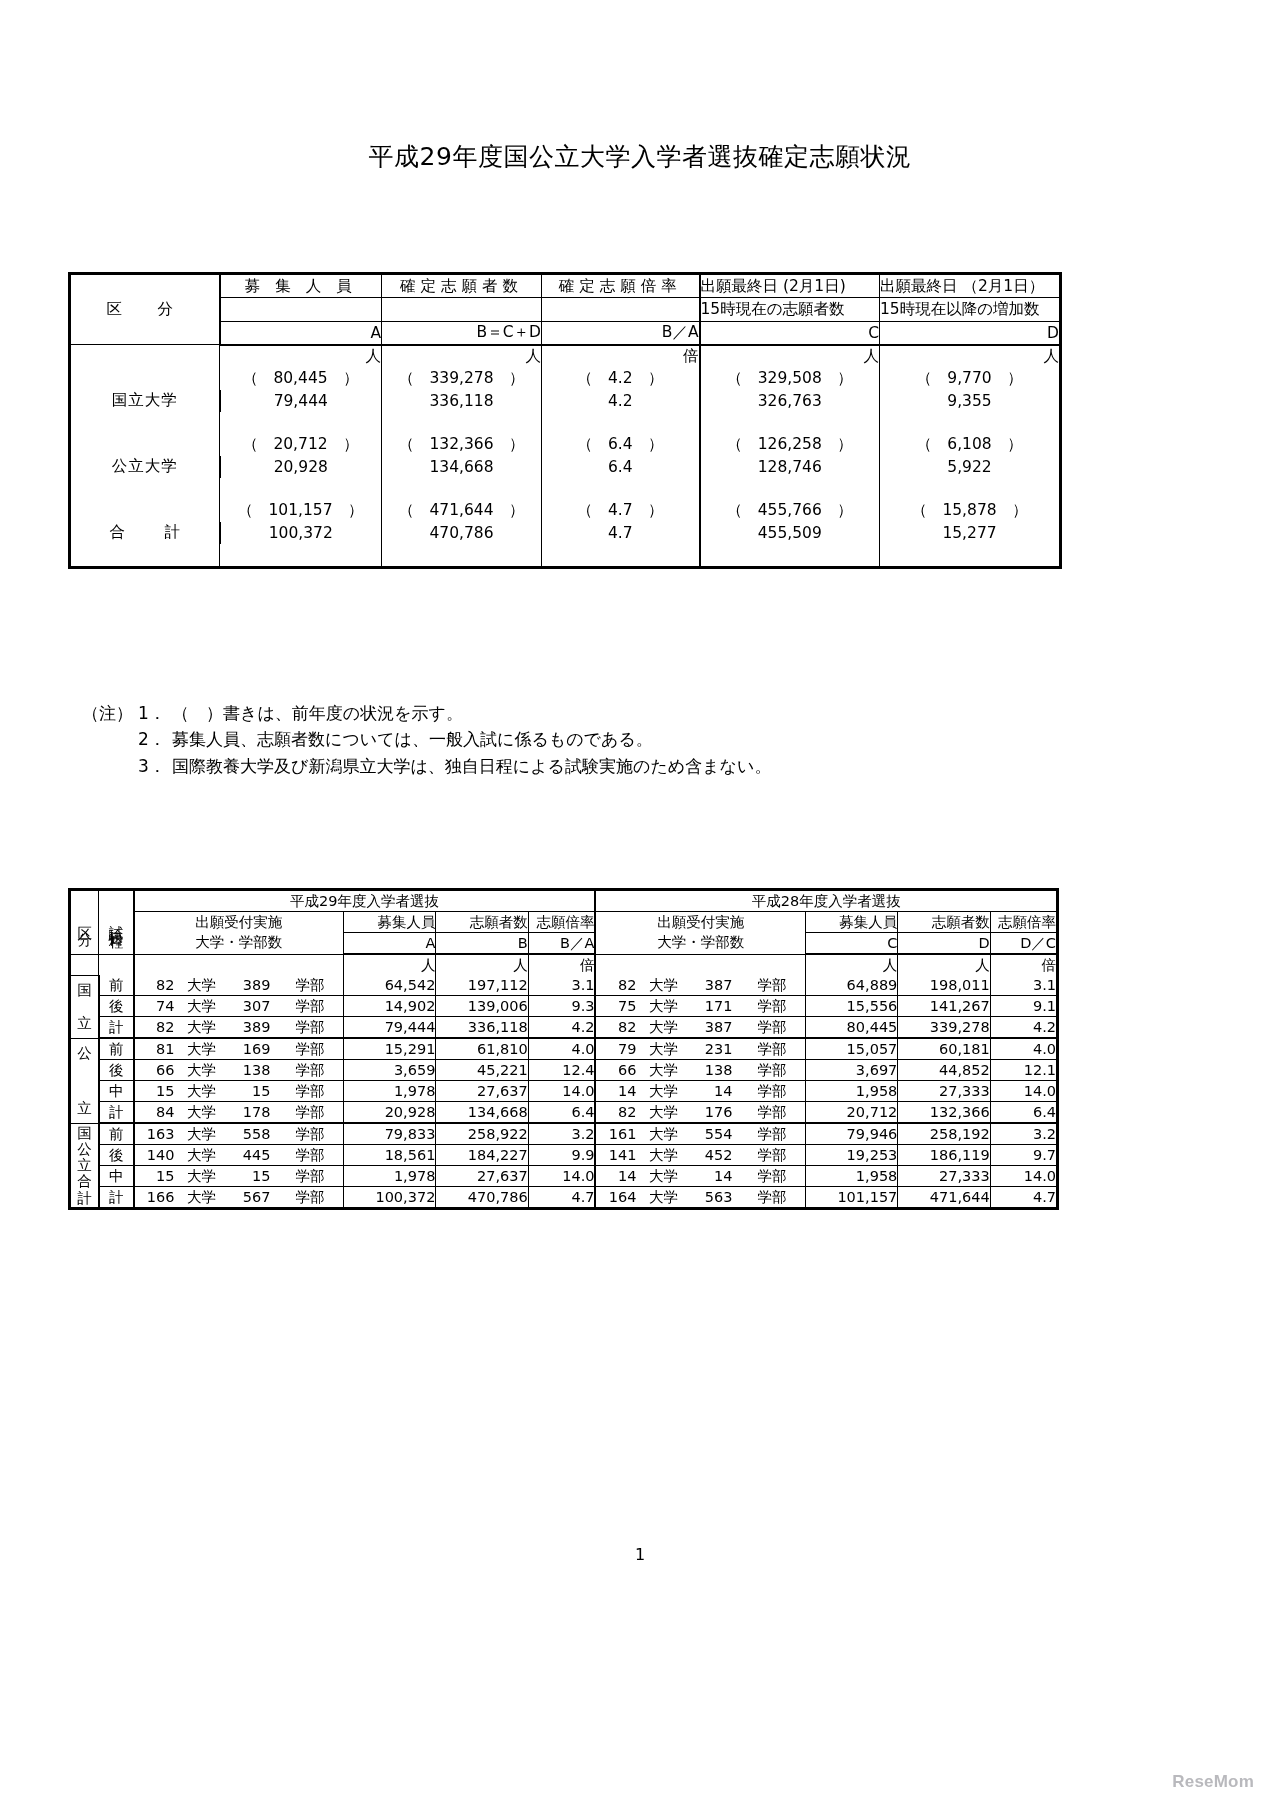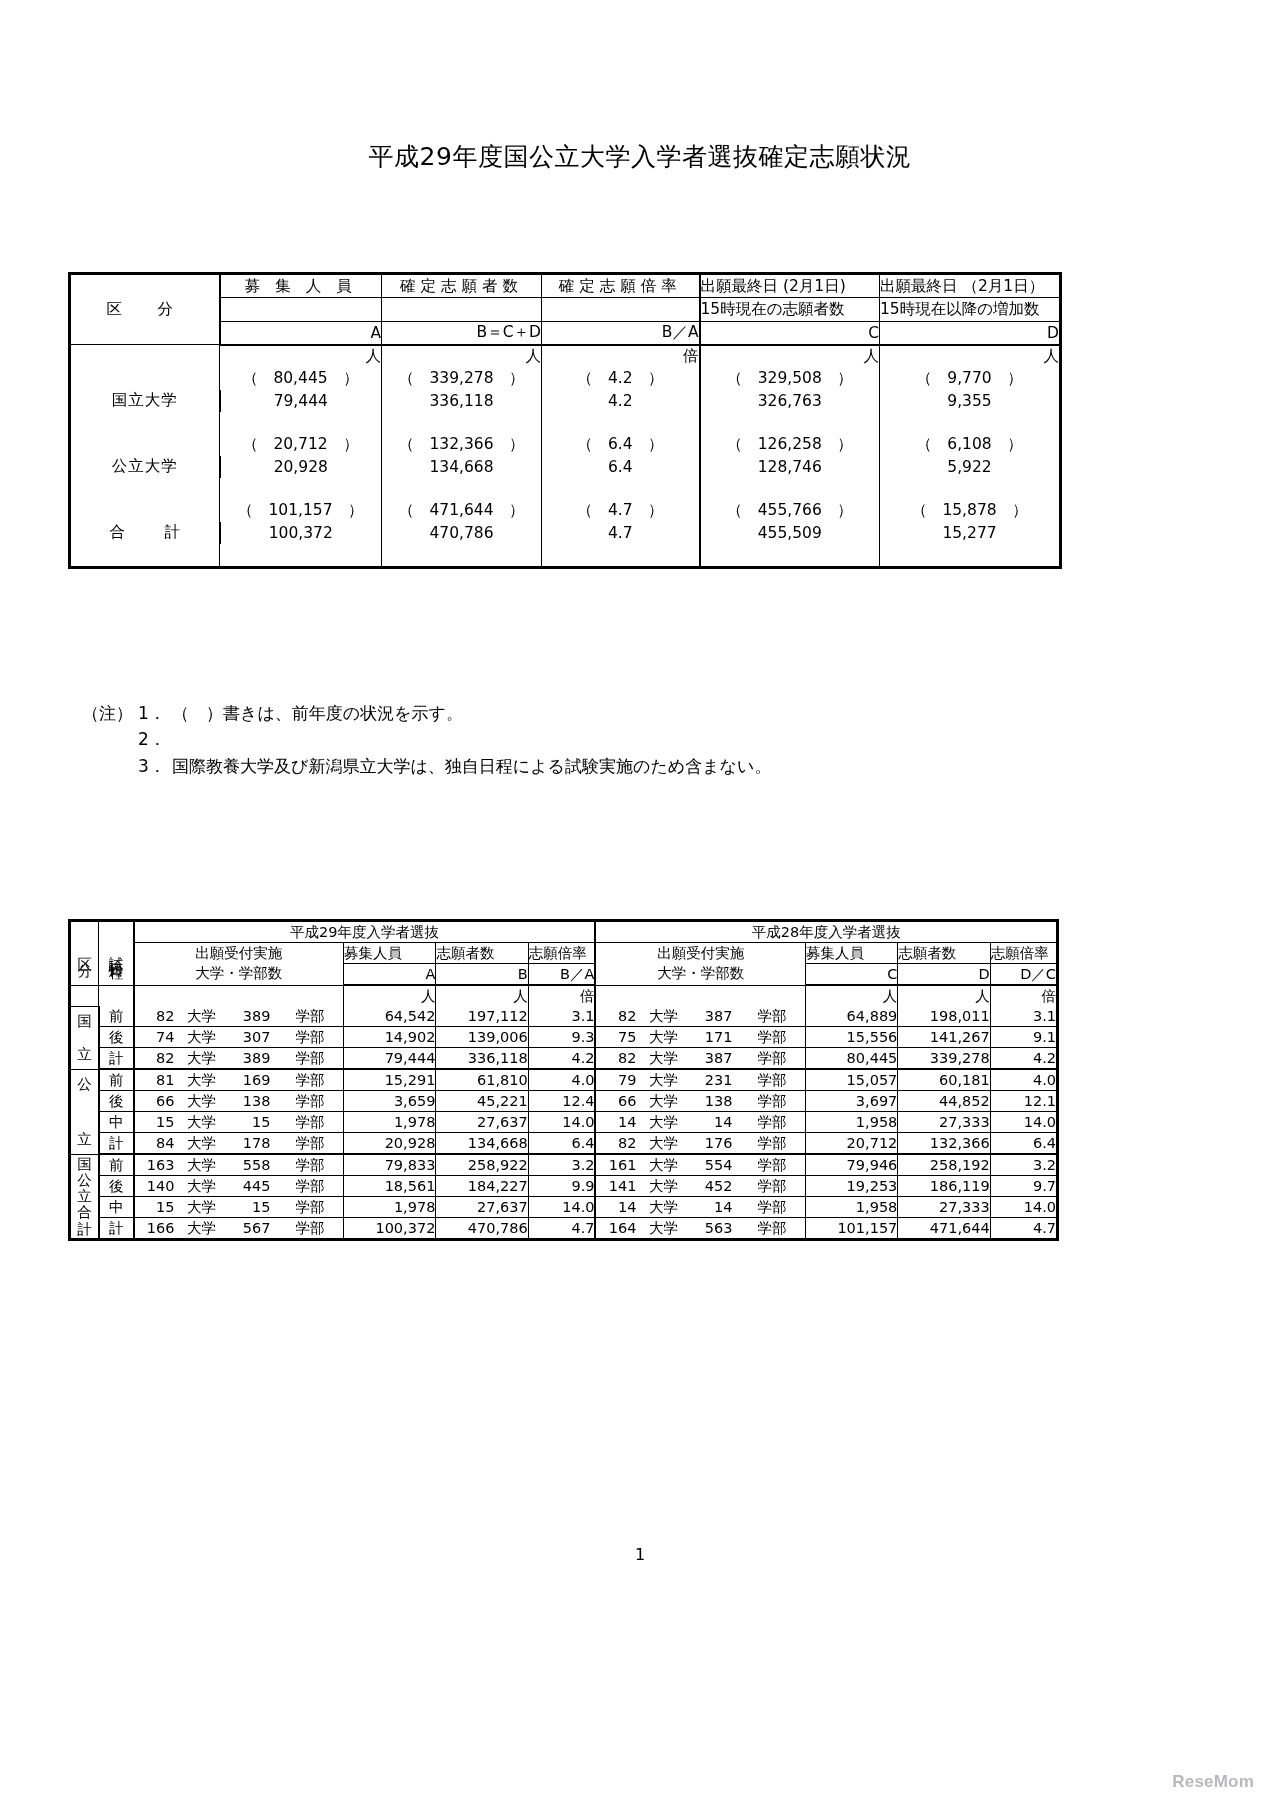--- a/index.html
+++ b/index.html
@@ -124,21 +124,21 @@
     line-height: 1.55;
     font-family: "DejaVu Sans", "Liberation Sans", sans-serif;
   }
   #notes .nrow { display: flex; }
   #notes .lead { width: 56px; }
   #notes .num  { width: 34px; }
 
   
   #table2-wrap {
     position: absolute;
-    top: 919px;
+    top: 888px;
     left: 68px;
     width: 991px;
   }
   #table2 { width: 991px; }
   #table2 td {
     font-size: 14.5px;
     height: 20px;
   }
   .t2-vert {
     font-size: 14px;
@@ -146,21 +146,21 @@
     line-height: 1.12;
     letter-spacing: 0;
     padding: 2px 0;
   }
   .t2-yeartitle {
     text-align: center;
     font-size: 16px;
     padding: 3px 0 4px;
   }
   .t2-colhdr {
-    text-align: left;
+    text-align: right;
     font-size: 14.5px;
   }
   .t2-subhdr {
     text-align: center;
     font-size: 14.5px;
     line-height: 1.35;
   }
   .t2-letter {
     text-align: right;
     padding-right: 6px;
@@ -341,20 +341,21 @@
 
   <div id="notes">
     <div class="nrow">
       <span class="lead">（注）</span>
       <span class="num">1．</span>
       <span>（　）書きは、前年度の状況を示す。</span>
     </div>
     <div class="nrow">
       <span class="lead"></span>
       <span class="num">2．</span>
+      <span>募集人員、志願者数については、一般入試に係るものである。</span>
     </div>
     <div class="nrow">
       <span class="lead"></span>
       <span class="num">3．</span>
       <span>国際教養大学及び新潟県立大学は、独自日程による試験実施のため含まない。</span>
     </div>
   </div>
 
   <div id="table2-wrap">
     <table class="grid" id="table2">

